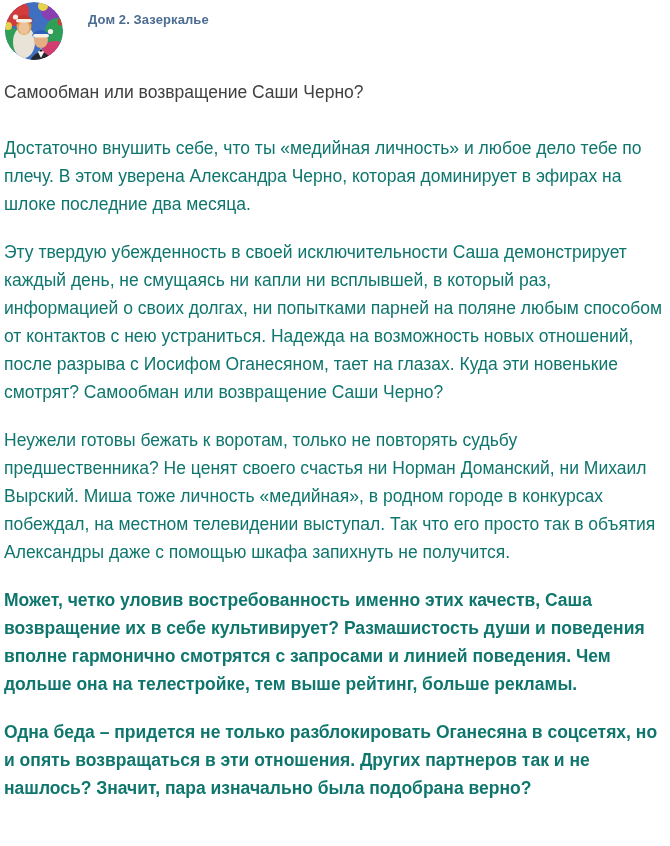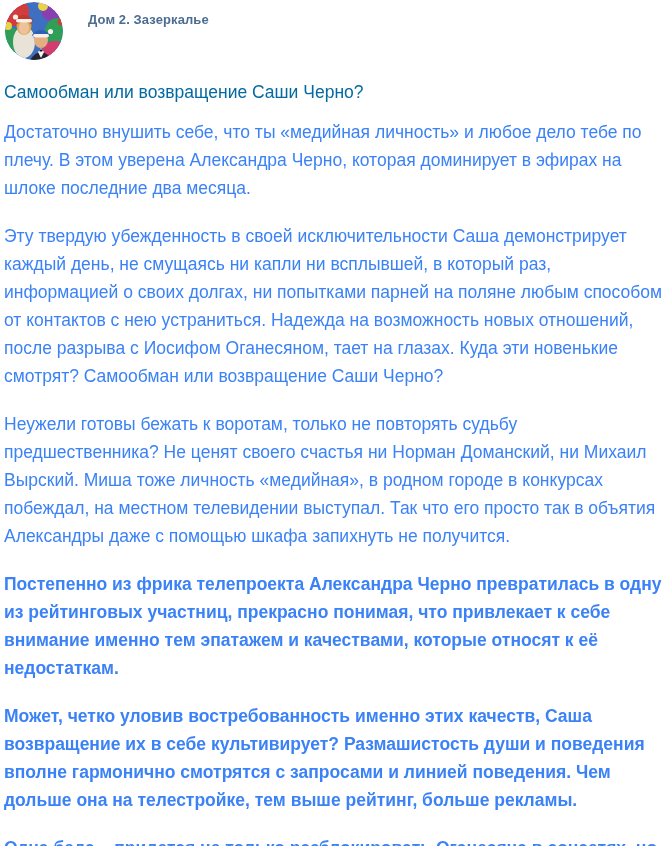--- a/index.html
+++ b/index.html
@@ -44,29 +44,29 @@
   .article {
     position: absolute;
     top: 78px;
     left: 4px;
     width: 660px;
   }
   .headline {
     font-size: 17.5px;
     font-weight: 400;
     line-height: 28px;
-    margin-bottom: 12px;
-    color: #0369a1;
+    margin-bottom: 28px;
+    color: #404040;
   }
   .para {
     font-size: 17.5px;
     font-weight: 400;
     line-height: 28px;
     margin-bottom: 20px;
-    color: #3b82f6;
+    color: #0f766e;
   }
   .para.accent {
     font-weight: 600;
   }
 </style>
 </head>
 <body>
 
 <div class="post-header">
   <div class="avatar">
@@ -106,16 +106,15 @@
     </svg>
   </div>
   <a class="group-name">Дом 2. Зазеркалье</a>
 </div>
 
 <div class="article">
   <div class="headline">Самообман или возвращение Саши Черно?</div>
   <p class="para">Достаточно внушить себе, что ты «медийная личность» и любое дело тебе по плечу. В этом уверена Александра Черно, которая доминирует в эфирах на шлоке последние два месяца.</p>
   <p class="para">Эту твердую убежденность в своей исключительности Саша демонстрирует каждый день, не смущаясь ни капли ни всплывшей, в который раз, информацией о своих долгах, ни попытками парней на поляне любым способом от контактов с нею устраниться. Надежда на возможность новых отношений, после разрыва с Иосифом Оганесяном, тает на глазах. Куда эти новенькие смотрят? Самообман или возвращение Саши Черно?</p>
   <p class="para">Неужели готовы бежать к воротам, только не повторять судьбу предшественника? Не ценят своего счастья ни Норман Доманский, ни Михаил Вырский. Миша тоже личность «медийная», в родном городе в конкурсах побеждал, на местном телевидении выступал. Так что его просто так в объятия Александры даже с помощью шкафа запихнуть не получится.</p>
-  <p class="para accent">Постепенно из фрика телепроекта Александра Черно превратилась в одну из рейтинговых участниц, прекрасно понимая, что привлекает к себе внимание именно тем эпатажем и качествами, которые относят к её недостаткам.</p>
   <p class="para accent">Может, четко уловив востребованность именно этих качеств, Саша возвращение их в себе культивирует? Размашистость души и поведения вполне гармонично смотрятся с запросами и линией поведения. Чем дольше она на телестройке, тем выше рейтинг, больше рекламы.</p>
   <p class="para accent">Одна беда – придется не только разблокировать Оганесяна в соцсетях, но и опять возвращаться в эти отношения. Других партнеров так и не нашлось? Значит, пара изначально была подобрана верно?</p>
 </div>
 
 </body></html>

